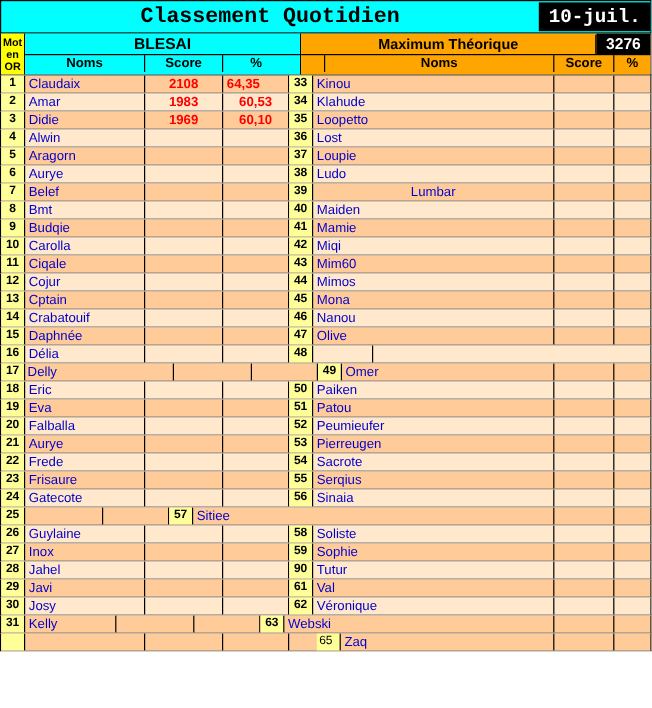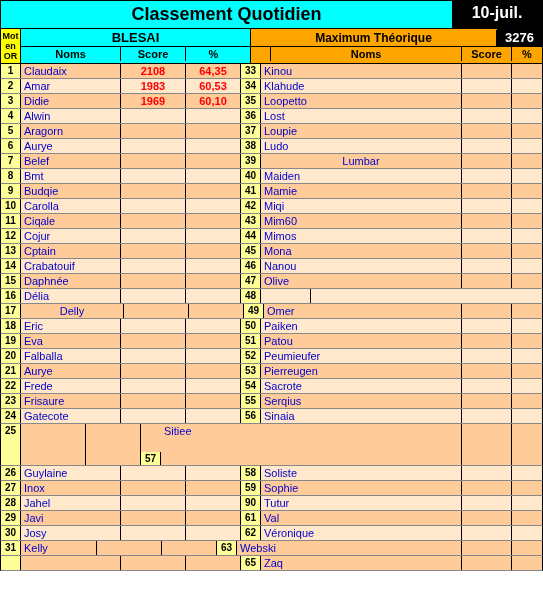--- a/index.html
+++ b/index.html
@@ -1,21 +1,23 @@
 <!DOCTYPE html>
 <html><head>
   <meta charset="utf-8">
   <style>
     * { box-sizing: border-box; margin: 0; padding: 0; }
     body { font-family: Arial, sans-serif; font-size: 11px; background: #fff; }
     .container { width: 543px; }
     .title-row {
       display: flex;
+      align-items: center;
       background: #00ffff;
       border: 1px solid #000;
+      font-family: Liberation Mono, monospace;
     }
     .title-main {
       flex: 1;
       text-align: center;
       font-size: 18px;
       font-weight: bold;
       color: #000;
       padding: 3px;
     }
     .title-date {
@@ -65,21 +67,21 @@
         <div style="width:30px; text-align:center; font-weight:bold; padding:1px 2px;">%</div>
       </div>
     </div>
   </div>
 
   <div id="data-rows">
       <div style="display: flex; border-left: 1px solid rgb(0, 0, 0); border-right: 1px solid rgb(0, 0, 0); border-bottom: 1px solid rgb(136, 136, 136); background: rgb(255, 204, 153);">
         <div style="width: 20px; text-align: center; border-right: 1px solid rgb(0, 0, 0); padding: 1px 2px; font-weight: bold; font-size: 10px; background: rgb(255, 255, 153); color: rgb(0, 0, 0); flex-shrink: 0;">1</div>
         <div style="width: 100px; text-align: left; border-right: 1px solid rgb(0, 0, 0); padding: 1px 3px; color: rgb(0, 0, 205); flex-shrink: 0; overflow: hidden;">Claudaix</div>
         <div style="width: 65px; text-align: center; border-right: 1px solid rgb(0, 0, 0); padding: 1px 3px; color: rgb(255, 0, 0); font-weight: bold; flex-shrink: 0;">2108</div>
-        <div style="width: 55px; text-align: center; border-right: 1px solid rgb(0, 0, 0); padding: 1px 3px; color: rgb(255, 0, 0); font-weight: bold; flex-shrink: 0;">64,35</div>
+        <div style="width: 55px; border-right: 1px solid rgb(0, 0, 0); padding: 1px 3px; color: rgb(255, 0, 0); font-weight: bold; flex-shrink: 0;">64,35</div>
         <div style="width: 20px; text-align: center; border-right: 1px solid rgb(0, 0, 0); padding: 1px 2px; font-weight: bold; font-size: 10px; background: rgb(255, 255, 153); color: rgb(0, 0, 0); flex-shrink: 0;">33</div>
         <div style="flex: 1 1 0%; text-align: left; border-right: 1px solid rgb(0, 0, 0); padding: 1px 3px; color: rgb(0, 0, 205); overflow: hidden;">Kinou</div>
         <div style="width: 50px; text-align: center; border-right: 1px solid rgb(0, 0, 0); padding: 1px 3px; color: rgb(255, 0, 0); font-weight: bold; flex-shrink: 0;"></div>
         <div style="width: 30px; text-align: center; padding: 1px 3px; color: rgb(255, 0, 0); font-weight: bold; flex-shrink: 0;"></div>
       </div>
       <div style="display: flex; border-left: 1px solid rgb(0, 0, 0); border-right: 1px solid rgb(0, 0, 0); border-bottom: 1px solid rgb(136, 136, 136); background: rgb(255, 232, 204);">
         <div style="width: 20px; text-align: center; border-right: 1px solid rgb(0, 0, 0); padding: 1px 2px; font-weight: bold; font-size: 10px; background: rgb(255, 255, 153); color: rgb(0, 0, 0); flex-shrink: 0;">2</div>
         <div style="width: 100px; text-align: left; border-right: 1px solid rgb(0, 0, 0); padding: 1px 3px; color: rgb(0, 0, 205); flex-shrink: 0; overflow: hidden;">Amar</div>
         <div style="width: 65px; text-align: center; border-right: 1px solid rgb(0, 0, 0); padding: 1px 3px; color: rgb(255, 0, 0); font-weight: bold; flex-shrink: 0;">1983</div>
         <div style="width: 55px; text-align: center; border-right: 1px solid rgb(0, 0, 0); padding: 1px 3px; color: rgb(255, 0, 0); font-weight: bold; flex-shrink: 0;">60,53</div>
@@ -222,21 +224,21 @@
         <div style="width: 20px; text-align: center; border-right: 1px solid rgb(0, 0, 0); padding: 1px 2px; font-weight: bold; font-size: 10px; background: rgb(255, 255, 153); color: rgb(0, 0, 0); flex-shrink: 0;">16</div>
         <div style="width: 100px; text-align: left; border-right: 1px solid rgb(0, 0, 0); padding: 1px 3px; color: rgb(0, 0, 205); flex-shrink: 0; overflow: hidden;">Délia</div>
         <div style="width: 65px; text-align: center; border-right: 1px solid rgb(0, 0, 0); padding: 1px 3px; color: rgb(255, 0, 0); font-weight: bold; flex-shrink: 0;"></div>
         <div style="width: 55px; text-align: center; border-right: 1px solid rgb(0, 0, 0); padding: 1px 3px; color: rgb(255, 0, 0); font-weight: bold; flex-shrink: 0;"></div>
         <div style="width: 20px; text-align: center; border-right: 1px solid rgb(0, 0, 0); padding: 1px 2px; font-weight: bold; font-size: 10px; background: rgb(255, 255, 153); color: rgb(0, 0, 0); flex-shrink: 0;">48</div>
         <div style="width: 50px; text-align: center; border-right: 1px solid rgb(0, 0, 0); padding: 1px 3px; color: rgb(255, 0, 0); font-weight: bold; flex-shrink: 0;"></div>
         <div style="width: 30px; text-align: center; padding: 1px 3px; color: rgb(255, 0, 0); font-weight: bold; flex-shrink: 0;"></div>
       </div>
       <div style="display: flex; border-left: 1px solid rgb(0, 0, 0); border-right: 1px solid rgb(0, 0, 0); border-bottom: 1px solid rgb(136, 136, 136); background: rgb(255, 204, 153);">
         <div style="width: 20px; text-align: center; border-right: 1px solid rgb(0, 0, 0); padding: 1px 2px; font-weight: bold; font-size: 10px; background: rgb(255, 255, 153); color: rgb(0, 0, 0); flex-shrink: 0;">17</div>
-        <div style="width: 103px; text-align: center; border-right: 1px solid rgb(0, 0, 0); padding: 1px 18px; color: rgb(0, 0, 205); flex-shrink: 0; overflow: hidden;">Delly</div>
+        <div style="width: 124px; text-align: left; border-right: 1px solid rgb(0, 0, 0); padding: 1px 2px; color: rgb(0, 0, 205); flex-shrink: 0; overflow: hidden;">Delly</div>
         <div style="width: 65px; text-align: center; border-right: 1px solid rgb(0, 0, 0); padding: 1px 3px; color: rgb(255, 0, 0); font-weight: bold; flex-shrink: 0;"></div>
         <div style="width: 55px; text-align: center; border-right: 1px solid rgb(0, 0, 0); padding: 1px 3px; color: rgb(255, 0, 0); font-weight: bold; flex-shrink: 0;"></div>
         <div style="width: 20px; text-align: center; border-right: 1px solid rgb(0, 0, 0); padding: 1px 2px; font-weight: bold; font-size: 10px; background: rgb(255, 255, 153); color: rgb(0, 0, 0); flex-shrink: 0;">49</div>
         <div style="flex: 1 1 0%; text-align: left; border-right: 1px solid rgb(0, 0, 0); padding: 1px 3px; color: rgb(0, 0, 205); overflow: hidden;">Omer</div>
         <div style="width: 50px; text-align: center; border-right: 1px solid rgb(0, 0, 0); padding: 1px 3px; color: rgb(255, 0, 0); font-weight: bold; flex-shrink: 0;"></div>
         <div style="width: 30px; text-align: center; padding: 1px 3px; color: rgb(255, 0, 0); font-weight: bold; flex-shrink: 0;"></div>
       </div>
       <div style="display: flex; border-left: 1px solid rgb(0, 0, 0); border-right: 1px solid rgb(0, 0, 0); border-bottom: 1px solid rgb(136, 136, 136); background: rgb(255, 232, 204);">
         <div style="width: 20px; text-align: center; border-right: 1px solid rgb(0, 0, 0); padding: 1px 2px; font-weight: bold; font-size: 10px; background: rgb(255, 255, 153); color: rgb(0, 0, 0); flex-shrink: 0;">18</div>
         <div style="width: 100px; text-align: left; border-right: 1px solid rgb(0, 0, 0); padding: 1px 3px; color: rgb(0, 0, 205); flex-shrink: 0; overflow: hidden;">Eric</div>
@@ -304,21 +306,21 @@
         <div style="width: 55px; text-align: center; border-right: 1px solid rgb(0, 0, 0); padding: 1px 3px; color: rgb(255, 0, 0); font-weight: bold; flex-shrink: 0;"></div>
         <div style="width: 20px; text-align: center; border-right: 1px solid rgb(0, 0, 0); padding: 1px 2px; font-weight: bold; font-size: 10px; background: rgb(255, 255, 153); color: rgb(0, 0, 0); flex-shrink: 0;">56</div>
         <div style="flex: 1 1 0%; text-align: left; border-right: 1px solid rgb(0, 0, 0); padding: 1px 3px; color: rgb(0, 0, 205); overflow: hidden;">Sinaia</div>
         <div style="width: 50px; text-align: center; border-right: 1px solid rgb(0, 0, 0); padding: 1px 3px; color: rgb(255, 0, 0); font-weight: bold; flex-shrink: 0;"></div>
         <div style="width: 30px; text-align: center; padding: 1px 3px; color: rgb(255, 0, 0); font-weight: bold; flex-shrink: 0;"></div>
       </div>
       <div style="display: flex; border-left: 1px solid rgb(0, 0, 0); border-right: 1px solid rgb(0, 0, 0); border-bottom: 1px solid rgb(136, 136, 136); background: rgb(255, 204, 153);">
         <div style="width: 20px; text-align: center; border-right: 1px solid rgb(0, 0, 0); padding: 1px 2px; font-weight: bold; font-size: 10px; background: rgb(255, 255, 153); color: rgb(0, 0, 0); flex-shrink: 0;">25</div>
         <div style="width: 65px; text-align: center; border-right: 1px solid rgb(0, 0, 0); padding: 1px 3px; color: rgb(255, 0, 0); font-weight: bold; flex-shrink: 0;"></div>
         <div style="width: 55px; text-align: center; border-right: 1px solid rgb(0, 0, 0); padding: 1px 3px; color: rgb(255, 0, 0); font-weight: bold; flex-shrink: 0;"></div>
-        <div style="width: 20px; text-align: center; border-right: 1px solid rgb(0, 0, 0); padding: 1px 2px; font-weight: bold; font-size: 10px; background: rgb(255, 255, 153); color: rgb(0, 0, 0); flex-shrink: 0; margin-top: 28px;">57</div>
+        <div style="width: 20px; text-align: center; border-right: 1px solid rgb(0, 0, 0); padding: 1px 2px; font-weight: bold; font-size: 10px; background: rgb(255, 255, 153); color: rgb(0, 0, 0); flex-shrink: 0;">57</div>
         <div style="flex: 1 1 0%; text-align: left; border-right: 1px solid rgb(0, 0, 0); padding: 1px 3px; color: rgb(0, 0, 205); overflow: hidden;">Sitiee</div>
         <div style="width: 50px; text-align: center; border-right: 1px solid rgb(0, 0, 0); padding: 1px 3px; color: rgb(255, 0, 0); font-weight: bold; flex-shrink: 0;"></div>
         <div style="width: 30px; text-align: center; padding: 1px 3px; color: rgb(255, 0, 0); font-weight: bold; flex-shrink: 0;"></div>
       </div>
       <div style="display: flex; border-left: 1px solid rgb(0, 0, 0); border-right: 1px solid rgb(0, 0, 0); border-bottom: 1px solid rgb(136, 136, 136); background: rgb(255, 232, 204);">
         <div style="width: 20px; text-align: center; border-right: 1px solid rgb(0, 0, 0); padding: 1px 2px; font-weight: bold; font-size: 10px; background: rgb(255, 255, 153); color: rgb(0, 0, 0); flex-shrink: 0;">26</div>
         <div style="width: 100px; text-align: left; border-right: 1px solid rgb(0, 0, 0); padding: 1px 3px; color: rgb(0, 0, 205); flex-shrink: 0; overflow: hidden;">Guylaine</div>
         <div style="width: 65px; text-align: center; border-right: 1px solid rgb(0, 0, 0); padding: 1px 3px; color: rgb(255, 0, 0); font-weight: bold; flex-shrink: 0;"></div>
         <div style="width: 55px; text-align: center; border-right: 1px solid rgb(0, 0, 0); padding: 1px 3px; color: rgb(255, 0, 0); font-weight: bold; flex-shrink: 0;"></div>
         <div style="width: 20px; text-align: center; border-right: 1px solid rgb(0, 0, 0); padding: 1px 2px; font-weight: bold; font-size: 10px; background: rgb(255, 255, 153); color: rgb(0, 0, 0); flex-shrink: 0;">58</div>
@@ -374,19 +376,19 @@
         <div style="width: 20px; text-align: center; border-right: 1px solid rgb(0, 0, 0); padding: 1px 2px; font-weight: bold; font-size: 10px; background: rgb(255, 255, 153); color: rgb(0, 0, 0); flex-shrink: 0;">63</div>
         <div style="flex: 1 1 0%; text-align: left; border-right: 1px solid rgb(0, 0, 0); padding: 1px 3px; color: rgb(0, 0, 205); overflow: hidden;">Webski</div>
         <div style="width: 50px; text-align: center; border-right: 1px solid rgb(0, 0, 0); padding: 1px 3px; color: rgb(255, 0, 0); font-weight: bold; flex-shrink: 0;"></div>
         <div style="width: 30px; text-align: center; padding: 1px 3px; color: rgb(255, 0, 0); font-weight: bold; flex-shrink: 0;"></div>
       </div>
       <div style="display: flex; border-left: 1px solid rgb(0, 0, 0); border-right: 1px solid rgb(0, 0, 0); border-bottom: 1px solid rgb(136, 136, 136); background: rgb(255, 204, 153);">
         <div style="width: 20px; text-align: center; border-right: 1px solid rgb(0, 0, 0); padding: 1px 2px; font-weight: bold; font-size: 10px; background: rgb(255, 255, 153); color: rgb(0, 0, 0); flex-shrink: 0;"></div>
         <div style="width: 100px; text-align: left; border-right: 1px solid rgb(0, 0, 0); padding: 1px 3px; color: rgb(0, 0, 205); flex-shrink: 0; overflow: hidden;"></div>
         <div style="width: 65px; text-align: center; border-right: 1px solid rgb(0, 0, 0); padding: 1px 3px; color: rgb(255, 0, 0); font-weight: bold; flex-shrink: 0;"></div>
         <div style="width: 55px; text-align: center; border-right: 1px solid rgb(0, 0, 0); padding: 1px 3px; color: rgb(255, 0, 0); font-weight: bold; flex-shrink: 0;"></div>
-        <div style="width: 20px; text-align: center; border-right: 1px solid rgb(0, 0, 0); padding: 1px 2px; font-weight: bold; font-size: 10px; background: rgb(255, 255, 153); color: rgb(0, 0, 0); flex-shrink: 0;">65</div>
+        <div style="width: 20px; text-align: left; border-right: 1px solid rgb(0, 0, 0); padding: 1px 2px; font-weight: normal; font-size: 10px; background: rgb(255, 255, 153); color: rgb(0, 0, 0); flex-shrink: 0; margin-left: 23px;">65</div>
         <div style="flex: 1 1 0%; text-align: left; border-right: 1px solid rgb(0, 0, 0); padding: 1px 3px; color: rgb(0, 0, 205); overflow: hidden;">Zaq</div>
         <div style="width: 50px; text-align: center; border-right: 1px solid rgb(0, 0, 0); padding: 1px 3px; color: rgb(255, 0, 0); font-weight: bold; flex-shrink: 0;"></div>
         <div style="width: 30px; text-align: center; padding: 1px 3px; color: rgb(255, 0, 0); font-weight: bold; flex-shrink: 0;"></div>
       </div>
     </div>
 </div>
 
 </body></html>

